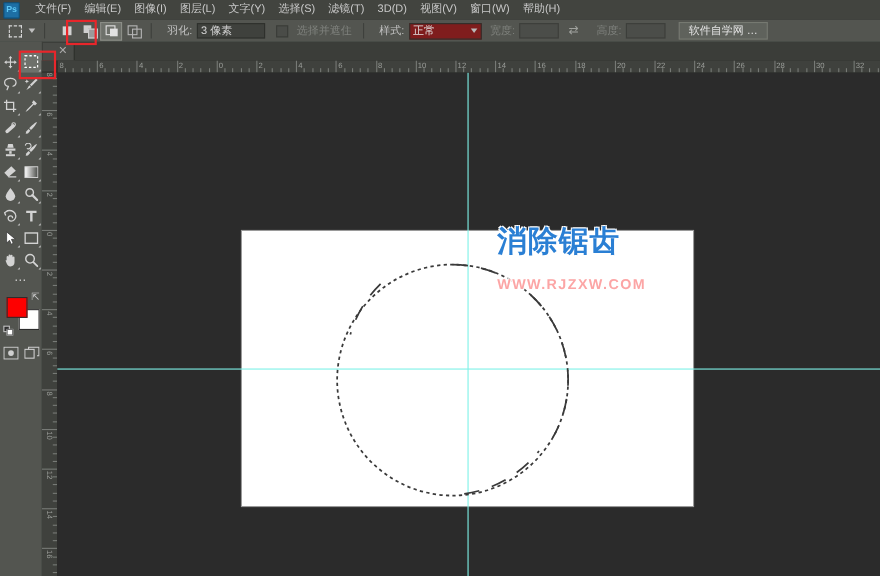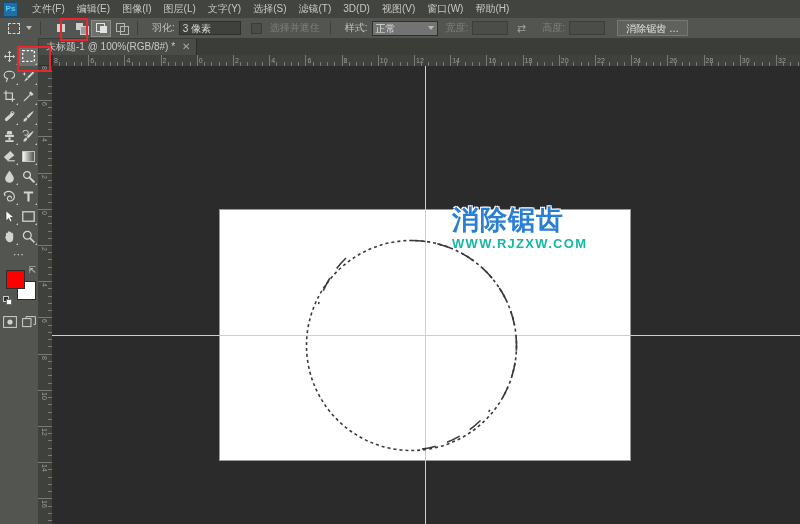--- a/index.html
+++ b/index.html
@@ -59,21 +59,21 @@
   .opt-input{
     background:#3f413d;border:1px solid #2e302c;height:14px;width:62px;
     color:#d5d5d5;font-size:10px;line-height:14px;padding:0 3px;box-sizing:border-box;
   }
   .opt-input.small{width:36px;}
   .opt-input.dimmed{background:#4b4d49;border-color:#3c3e3a;color:#6f716d;}
   .opt-check{
     width:9px;height:9px;background:#4a4c48;border:1px solid #3a3c38;margin-left:10px;
   }
   .opt-select{
-    background:#737373;border:1px solid #2e302c;height:15px;width:66px;
+    background:#7f1d1d;border:1px solid #2e302c;height:15px;width:66px;
     color:#e0e0e0;font-size:10px;line-height:15px;padding:0 3px;
     display:flex;align-items:center;justify-content:space-between;box-sizing:border-box;
   }
   .sel-caret{
     width:0;height:0;border-left:3px solid transparent;border-right:3px solid transparent;
     border-top:4px solid #b9b9b9;
   }
   .swap-icon{
     width:14px;height:14px;margin:0 6px;position:relative;color:#9fa19d;font-size:11px;
     line-height:14px;text-align:center;
@@ -189,24 +189,24 @@
   .watermark{
     position:absolute;left:452px;top:205px;z-index:40;pointer-events:none;
   }
   .wm-cn{
     font-size:27px;font-weight:bold;color:#2a7fd4;letter-spacing:1px;
     font-family:"DejaVu Sans","Liberation Sans",sans-serif;
     text-shadow:1px 1px 0 #ffffff,-1px -1px 0 #ffffff,1px -1px 0 #ffffff,-1px 1px 0 #ffffff;
     line-height:30px;
   }
   .wm-url{
-    font-size:13px;font-weight:bold;color:#14b8a6;letter-spacing:1.3px;
+    font-size:13px;font-weight:bold;color:#fca5a5;letter-spacing:1.3px;
     font-family:"Liberation Sans",sans-serif;
     text-shadow:1px 1px 0 #ffffff,-1px -1px 0 #ffffff,1px -1px 0 #ffffff,-1px 1px 0 #ffffff;
-    line-height:16px;margin-top:1px;
+    line-height:16px;margin-top:16px;
   }
 </style>
 </head>
 <body>
 
 <div class="app">
 
   <div class="menubar">
     <div class="ps-logo">Ps</div>
     <div class="menu-item">文件(F)</div>
@@ -271,26 +271,25 @@
     </div>
 
     <span class="opt-label dim">宽度:</span>
     <div class="opt-input small dimmed"></div>
 
     <div class="swap-icon">⇄</div>
 
     <span class="opt-label dim">高度:</span>
     <div class="opt-input small dimmed"></div>
 
-    <div class="opt-button">消除锯齿 …</div>
+    <div class="opt-button">软件自学网 …</div>
   </div>
 
   <div class="tabbar">
     <div class="doc-tab">
-      <span class="doc-tab-title">未标题-1 @ 100%(RGB/8#) *</span>
       <span class="doc-tab-close">✕</span>
     </div>
   </div>
 
   <div class="toolbox">
     <div class="tool-grid">
 
       <div class="tool">
         <svg width="13" height="13" viewBox="0 0 13 13">
           <path d="M6.5 0.8 L8.3 3 H7 V6 H10 V4.7 L12.2 6.5 L10 8.3 V7 H7 V10 H8.3 L6.5 12.2 L4.7 10 H6 V7 H3 V8.3 L0.8 6.5 L3 4.7 V6 H6 V3 H4.7 Z" fill="#d3d3d3"></path>

